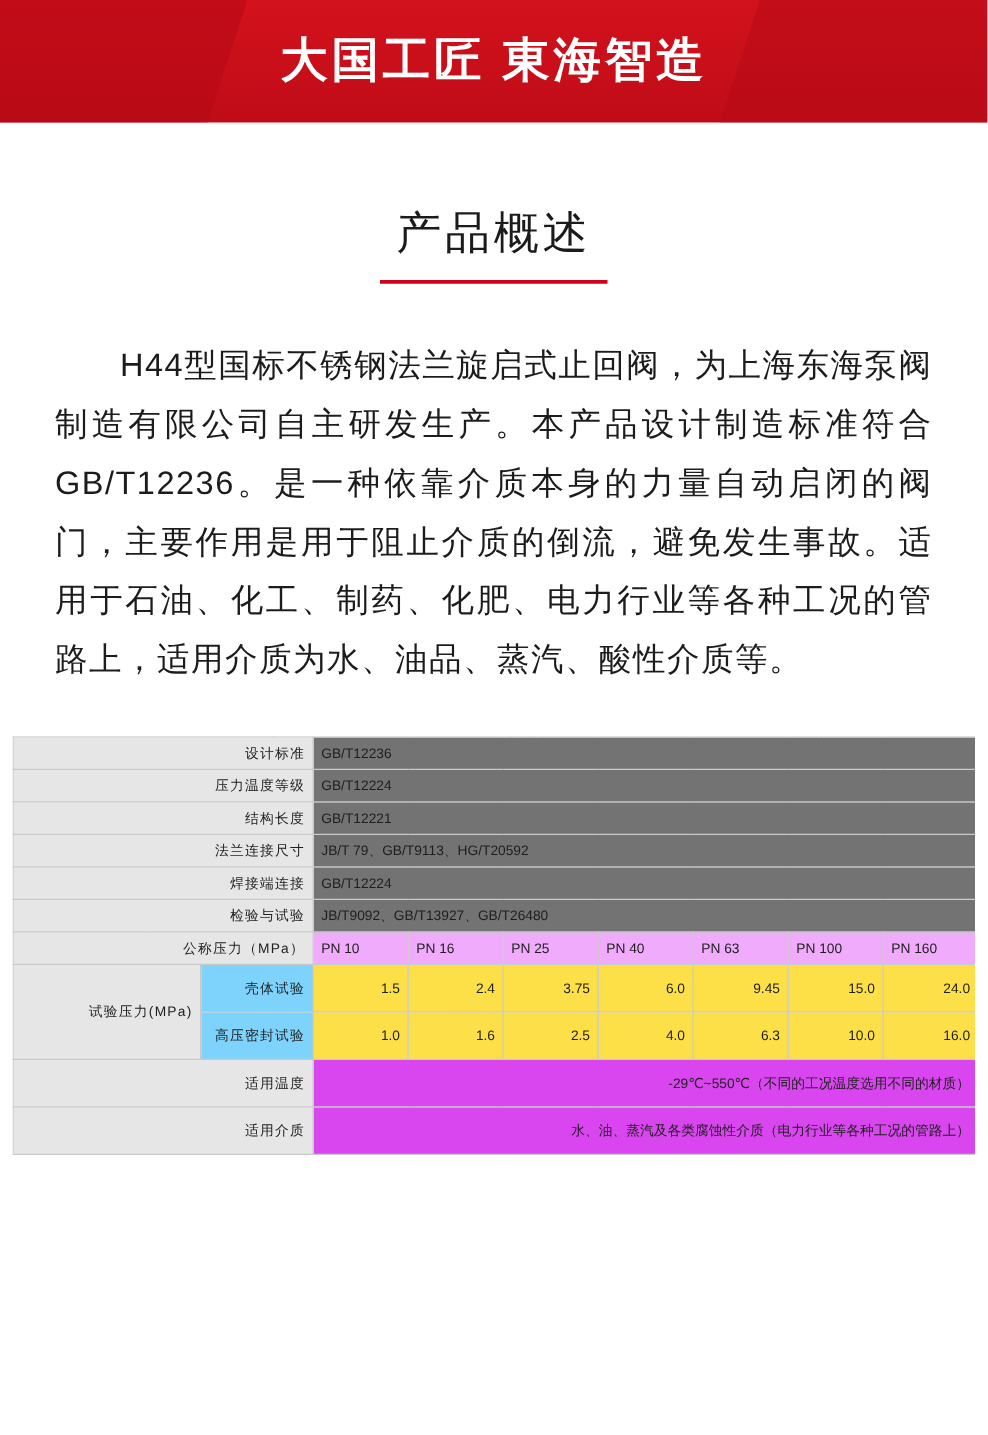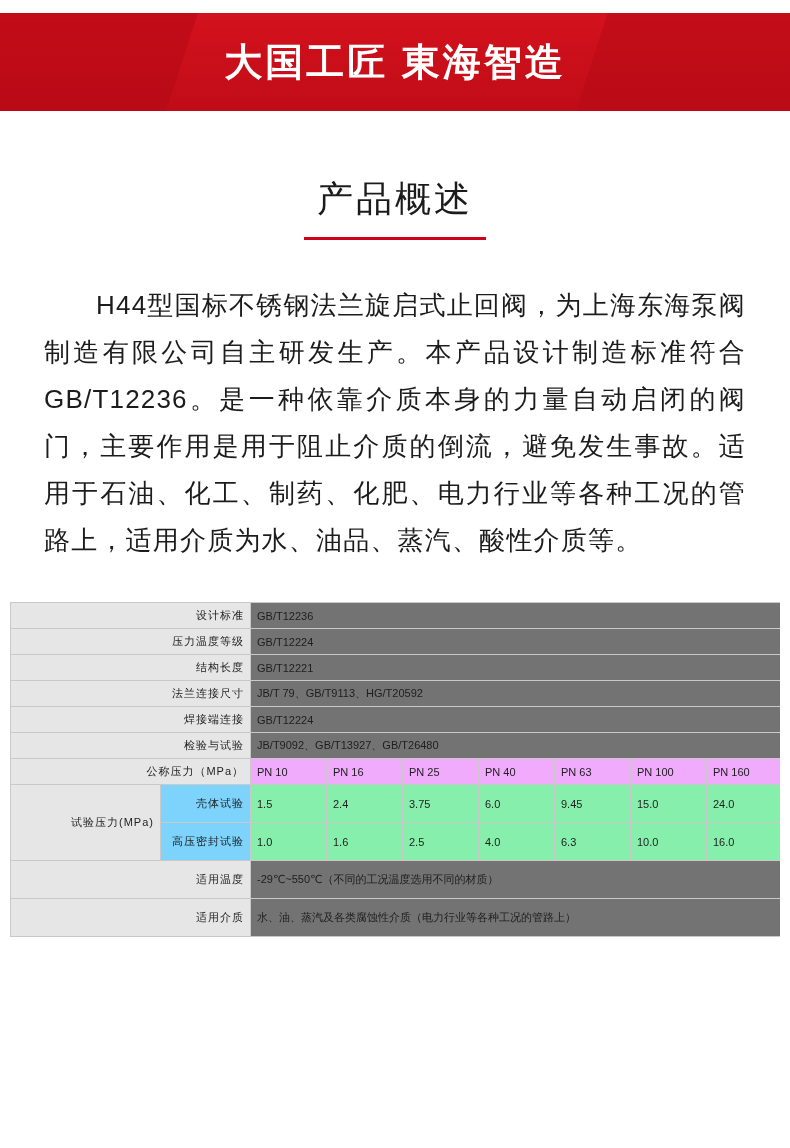--- a/index.html
+++ b/index.html
@@ -24,21 +24,20 @@
   .banner {
     position: relative;
     width: 790px;
     height: 98px;
     background: #d0021b;
     background: linear-gradient(180deg, #d3121c 0%, #c00c18 100%);
     display: flex;
     align-items: center;
     justify-content: center;
     overflow: hidden;
-    margin-top: 13px;
   }
   .banner::before {
     content: "";
     position: absolute;
     left: -40px;
     top: -30px;
     width: 220px;
     height: 170px;
     background: #b40a16;
     transform: skewX(-18deg);
@@ -135,32 +134,32 @@
     text-align: right;
     letter-spacing: 1px;
     width: 90px;
   }
   td.value {
     background: #737373;
     text-align: left;
     padding-left: 10px;
   }
   td.cell {
-    background: #737373;
-    text-align: left;
+    background: #d946ef;
+    text-align: right;
     padding-left: 12px;
   }
   td.pn {
     background: #f0abfc;
     text-align: left;
     padding-left: 12px;
   }
   td.num {
-    background: #86efac;
-    text-align: left;
+    background: #fde047;
+    text-align: right;
     padding-left: 12px;
   }
   tr.tall td { height: 37px; }
 
   
   .wm {
     position: absolute;
     z-index: 1;
     color: rgba(120,120,120,0.16);
     font-size: 15px;

